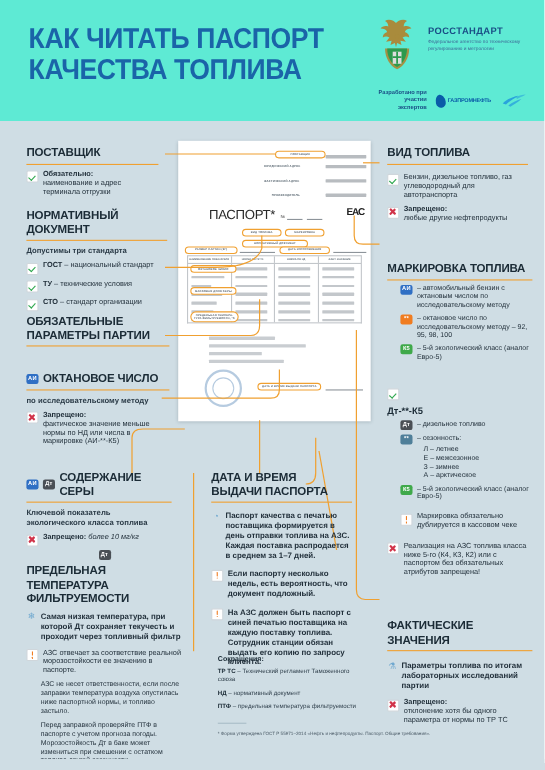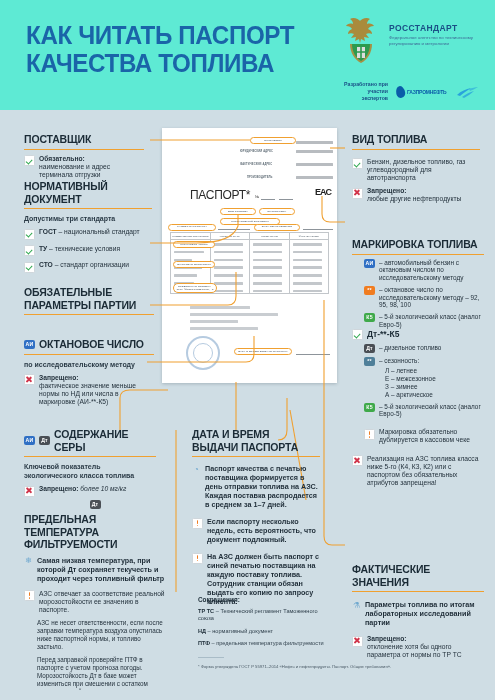--- a/index.html
+++ b/index.html
@@ -300,21 +300,21 @@
   </svg>
 
   <div class="sec" style="left:24px;top:133px;width:120px;">
     <div class="sec-h">ПОСТАВЩИК</div>
     <div class="item">
       <span class="ic check"></span>
       <span class="item-txt"><b>Обязательно:</b><br><span>наименование и адрес терминала отгрузки</span></span>
     </div>
   </div>
 
-  <div class="sec" style="left:24px;top:180px;width:128px;">
+  <div class="sec" style="left:24px;top:190px;width:128px;">
     <div class="sec-h nobar">НОРМАТИВНЫЙ</div>
     <div class="sec-h">ДОКУМЕНТ</div>
     <div class="subtle">Допустимы три стандарта</div>
     <div class="item">
       <span class="ic check"></span>
       <span class="item-txt"><b>ГОСТ</b><span> – национальный стандарт</span></span>
     </div>
     <div class="item">
       <span class="ic check"></span>
       <span class="item-txt"><b>ТУ</b><span> – технические условия</span></span>
@@ -422,21 +422,21 @@
       <div class="subitem">
         <span class="badge num">**</span>
         <span class="item-txt"> – октановое число по исследовательскому методу – 92, 95, 98, 100</span>
       </div>
       <div class="subitem">
         <span class="badge k5">К5</span>
         <span class="item-txt"> – 5-й экологический класс (аналог Евро-5)</span>
       </div>
     </div>
 
-    <div class="item" style="margin-top:0;">
+    <div class="item" style="margin-top:24px;flex-direction:column;">
       <span class="ic check"></span>
       <span class="lbl-big">Дт-**-К5</span>
     </div>
     <div class="sublist">
       <div class="subitem">
         <span class="badge dt">Дт</span>
         <span class="item-txt"> – дизельное топливо</span>
       </div>
       <div class="subitem">
         <span class="badge seas">**</span>

